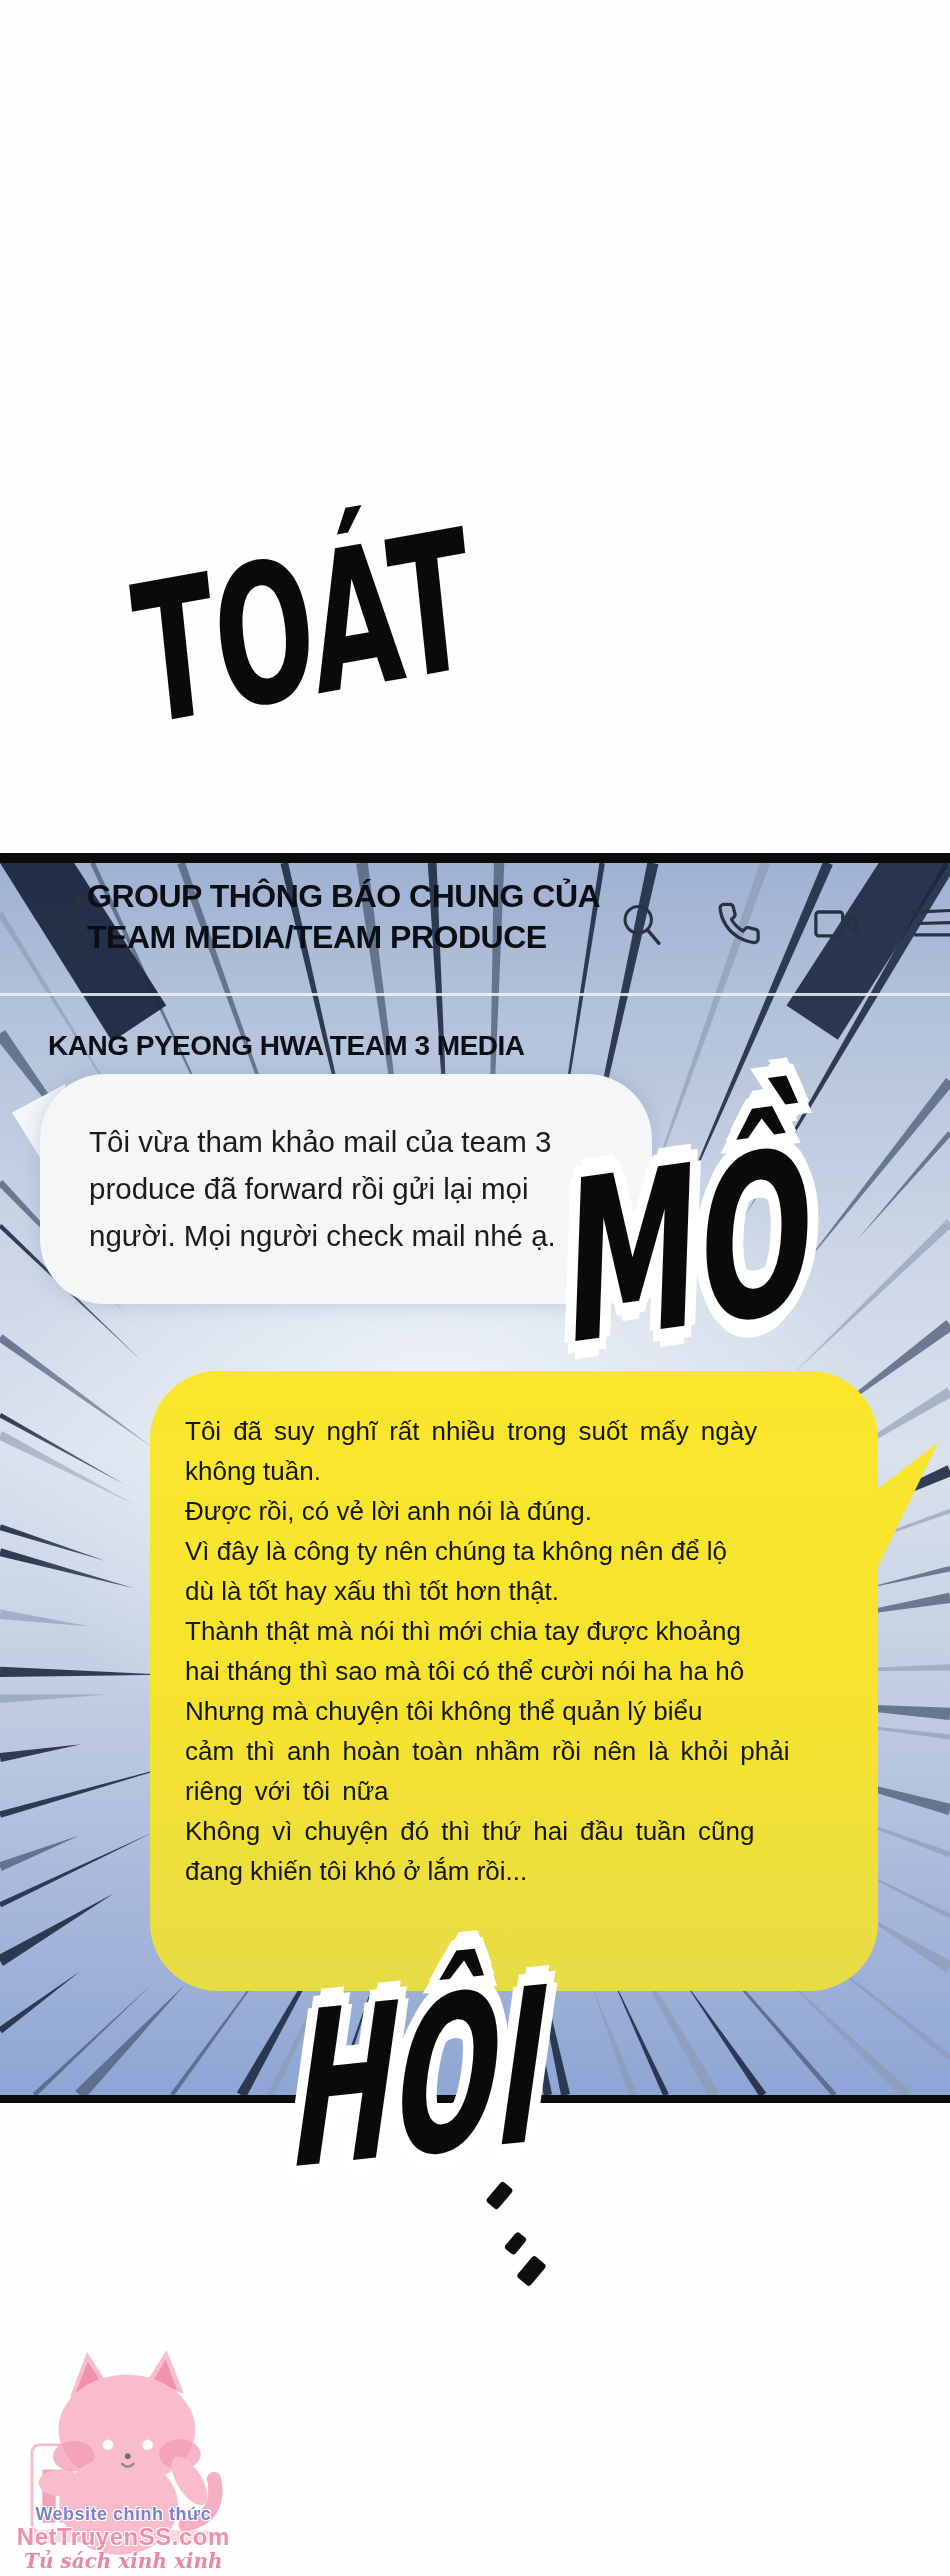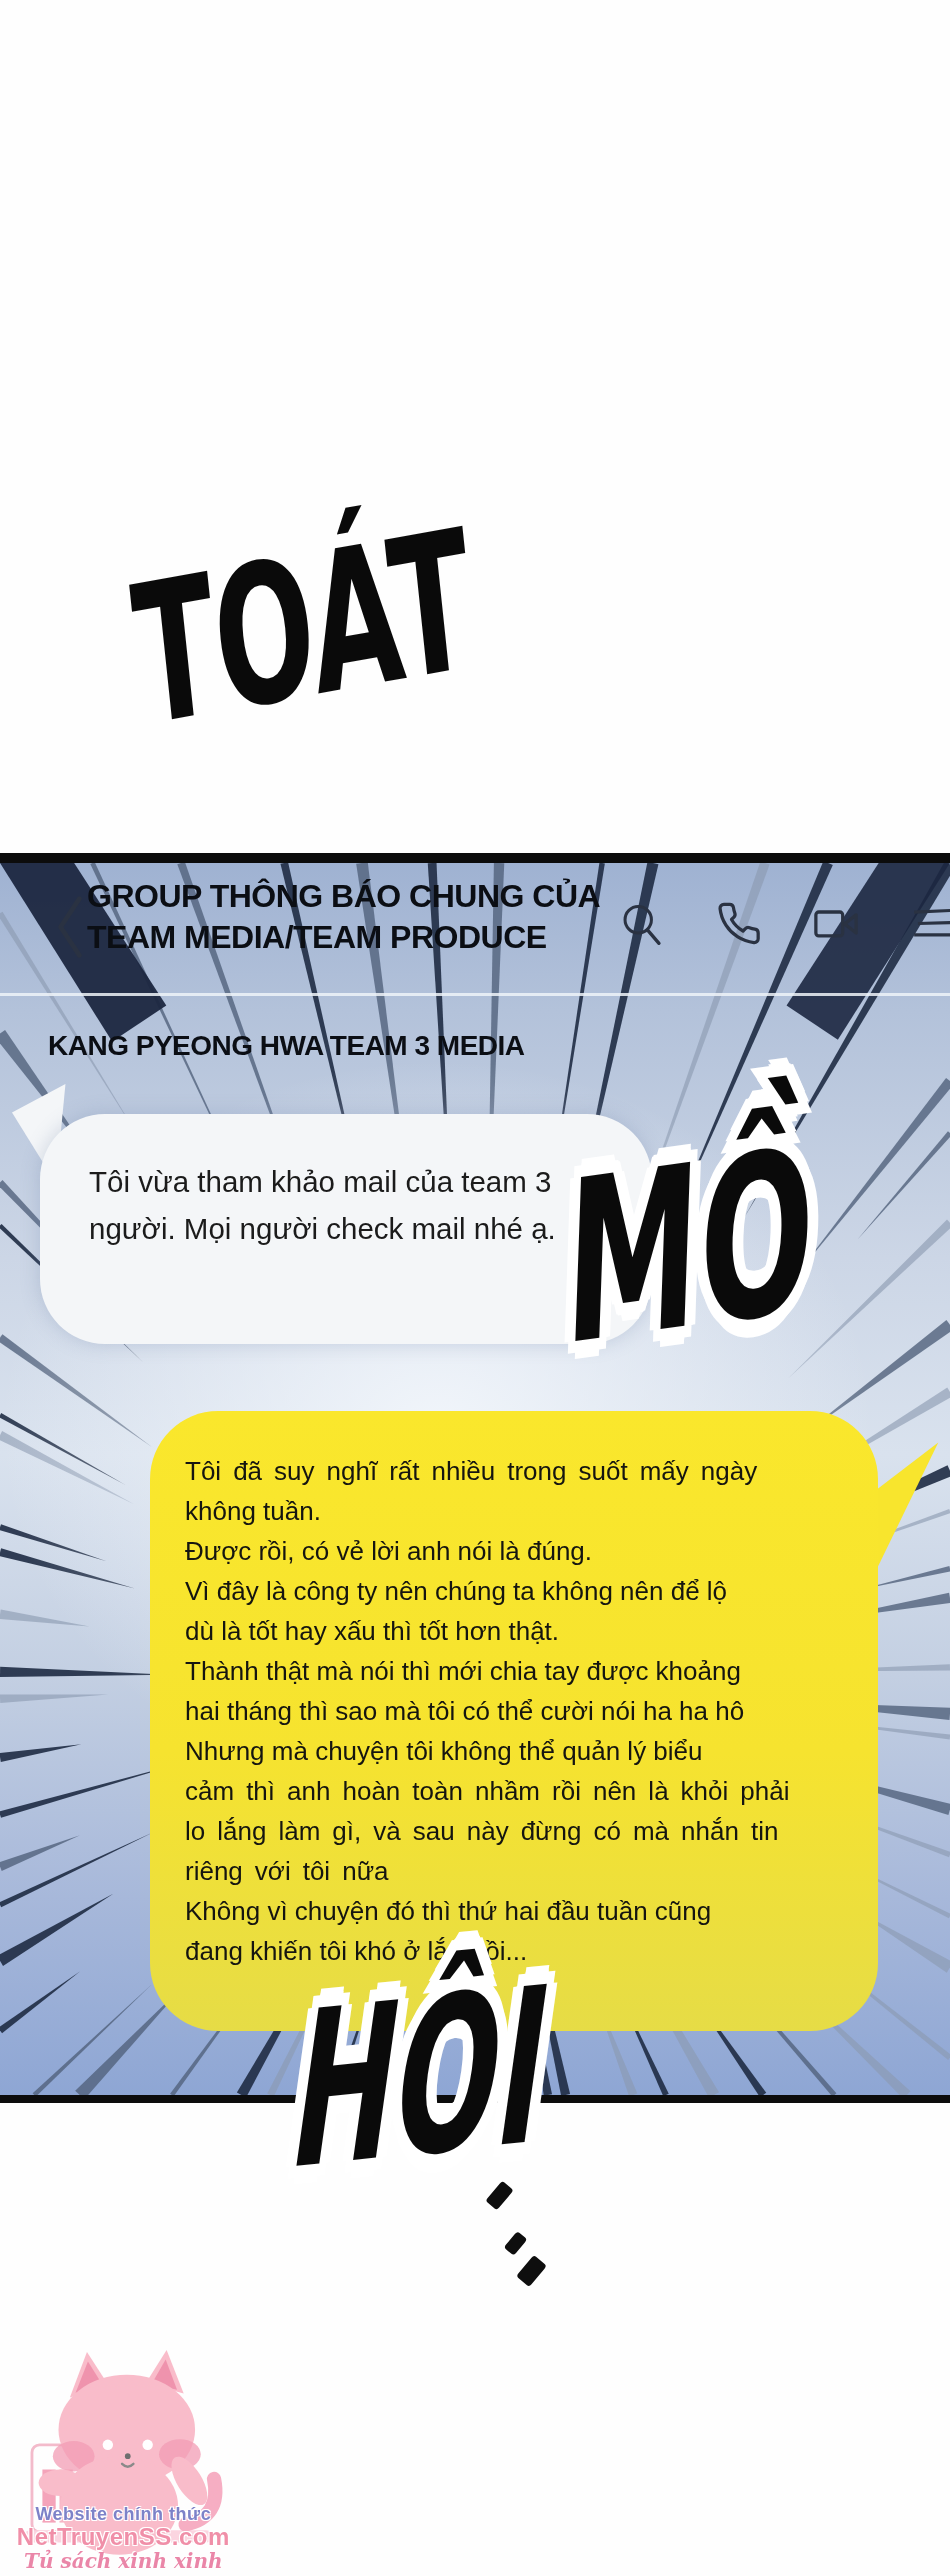--- a/index.html
+++ b/index.html
@@ -38,21 +38,21 @@
   .chat-title{position:absolute;left:87px;top:13.3px;font-weight:bold;font-size:32px;line-height:41px;
               color:#0b0e14;letter-spacing:-0.5px;}
   .hicons{position:absolute;right:0;top:36px;display:flex;gap:51px;align-items:center;}
   .hicons .hic{width:46px;height:49px;display:block;}
   .hic svg{width:100%;height:100%;}
   .menu-clip{width:28.5px;height:49px;overflow:hidden;margin-right:-5.7px;}
   .divider{position:absolute;left:0;top:130px;width:100%;height:2.9px;background:rgba(238,243,248,.85);}
 
   .sender{position:absolute;left:48px;top:167px;font-weight:bold;font-size:28px;color:#0b0e14;letter-spacing:-0.5px;}
 
-  .bubble{position:absolute;margin-top:40px;}
+  .bubble{position:absolute;}
   .bubble .line{white-space:nowrap;}
   .bubble-white{left:40px;top:211px;width:612px;height:230px;border-radius:65px;
                 background:#f4f6f8;box-shadow:0 0 19px rgba(110,130,165,.30);
                 color:#1b1b1b;font-size:29.5px;line-height:47px;
                 padding:44px 0 0 49px;box-sizing:border-box;}
   .tail-white{position:absolute;left:9.5px;top:219px;}
   .bubble-yellow{left:150px;top:508px;width:728px;height:620px;border-radius:68px;
                  background:linear-gradient(180deg,#fae72c 0%,#f6e32f 55%,#e6dc46 100%);
                  color:#151510;font-size:26px;line-height:40px;
                  padding:40px 27px 0 35px;box-sizing:border-box;}
@@ -194,39 +194,39 @@
       <div class="divider"></div>
 
       <div class="sender">KANG PYEONG HWA TEAM 3 MEDIA</div>
 
       <svg class="tail-white" width="67" height="105" viewBox="0 0 70 110">
         <polygon points="2,32 58,2 48,106" fill="#f4f6f8"></polygon>
       </svg>
       <div class="bubble bubble-white">
         <div>
             <div class="line">Tôi vừa tham khảo mail của team 3</div>
+            <div class="line">produce đã forward rồi gửi lại mọi</div>
             <div class="line">người. Mọi người check mail nhé ạ.</div>
           </div>
       </div>
 
       <svg class="tail-yellow" width="74" height="144" viewBox="0 0 78 152">
         <polygon points="72,10 4,62 4,150" fill="#f8e52d"></polygon>
       </svg>
       <div class="bubble bubble-yellow">
         <div>
             <div class="line">Tôi đã suy nghĩ rất nhiều trong suốt mấy ngày</div>
             <div class="line">không tuần.</div>
             <div class="line">Được rồi, có vẻ lời anh nói là đúng.</div>
             <div class="line">Vì đây là công ty nên chúng ta không nên để lộ</div>
             <div class="line">dù là tốt hay xấu thì tốt hơn thật.</div>
             <div class="line">Thành thật mà nói thì mới chia tay được khoảng</div>
             <div class="line">hai tháng thì sao mà tôi có thể cười nói ha ha hô</div>
             <div class="line">Nhưng mà chuyện tôi không thể quản lý biểu</div>
             <div class="line">cảm thì anh hoàn toàn nhầm rồi nên là khỏi phải</div>
-            <div class="line">lo lắng làm gì, và sau này đừng có mà nhắn tin</div>
             <div class="line">riêng với tôi nữa</div>
             <div class="line">Không vì chuyện đó thì thứ hai đầu tuần cũng</div>
             <div class="line">đang khiến tôi khó ở lắm rồi...</div>
           </div>
       </div>
     </div>
   </section>
 
   <div class="sfx sfx-mo">
     <span class="outline">MỒ</span>

